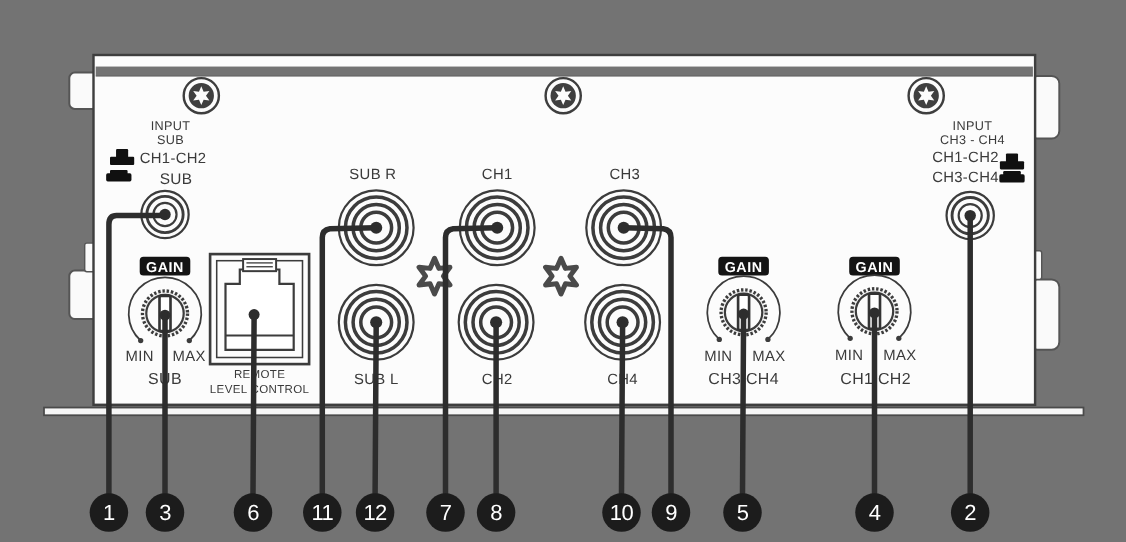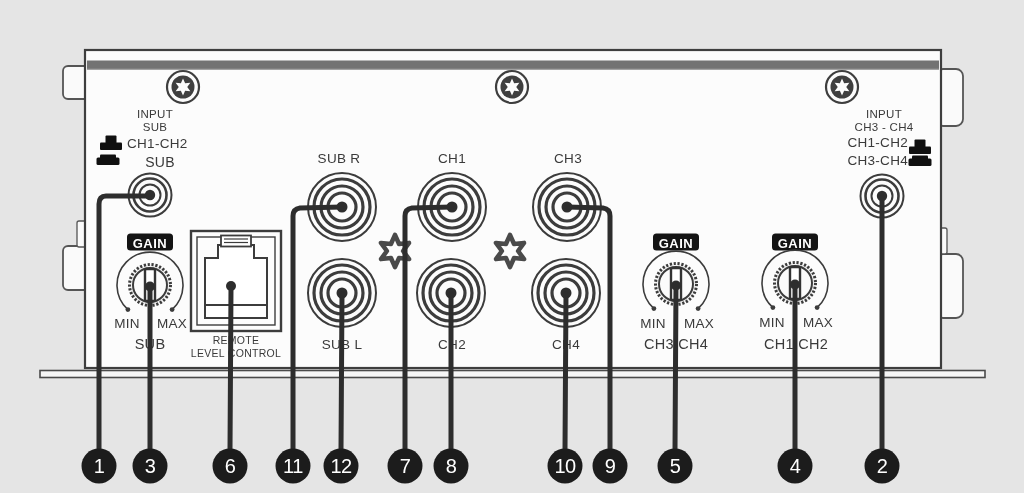--- a/index.html
+++ b/index.html
@@ -1,16 +1,16 @@
 <!DOCTYPE html>
 <html><head>
 <meta charset="utf-8">
 <style>
   html,body{margin:0;padding:0;background:#f8f8f8;}
-  .stage{width:1024px;height:493px;position:relative;overflow:hidden;background:#e5e5e5;text-align:right;}
+  .stage{width:1024px;height:493px;position:relative;overflow:hidden;background:#737373;text-align:right;}
   svg{display:block;}
   text{font-family:"Liberation Sans","DejaVu Sans",sans-serif;fill:#3a3a3a;}
   .lbl{font-size:13.5px;letter-spacing:.3px;}
   .lbl-sm{font-size:11.5px;letter-spacing:.3px;}
   .lbl-md{font-size:14px;letter-spacing:.3px;}
   .lbl-ch{font-size:14.5px;letter-spacing:.3px;}
   .lbl-rj{font-size:10.5px;letter-spacing:.3px;}
   .badge-txt{font-size:13px;font-weight:bold;fill:#ffffff;letter-spacing:.5px;}
   .callout-txt{font-size:20px;fill:#ffffff;letter-spacing:-.5px;}
 </style>

